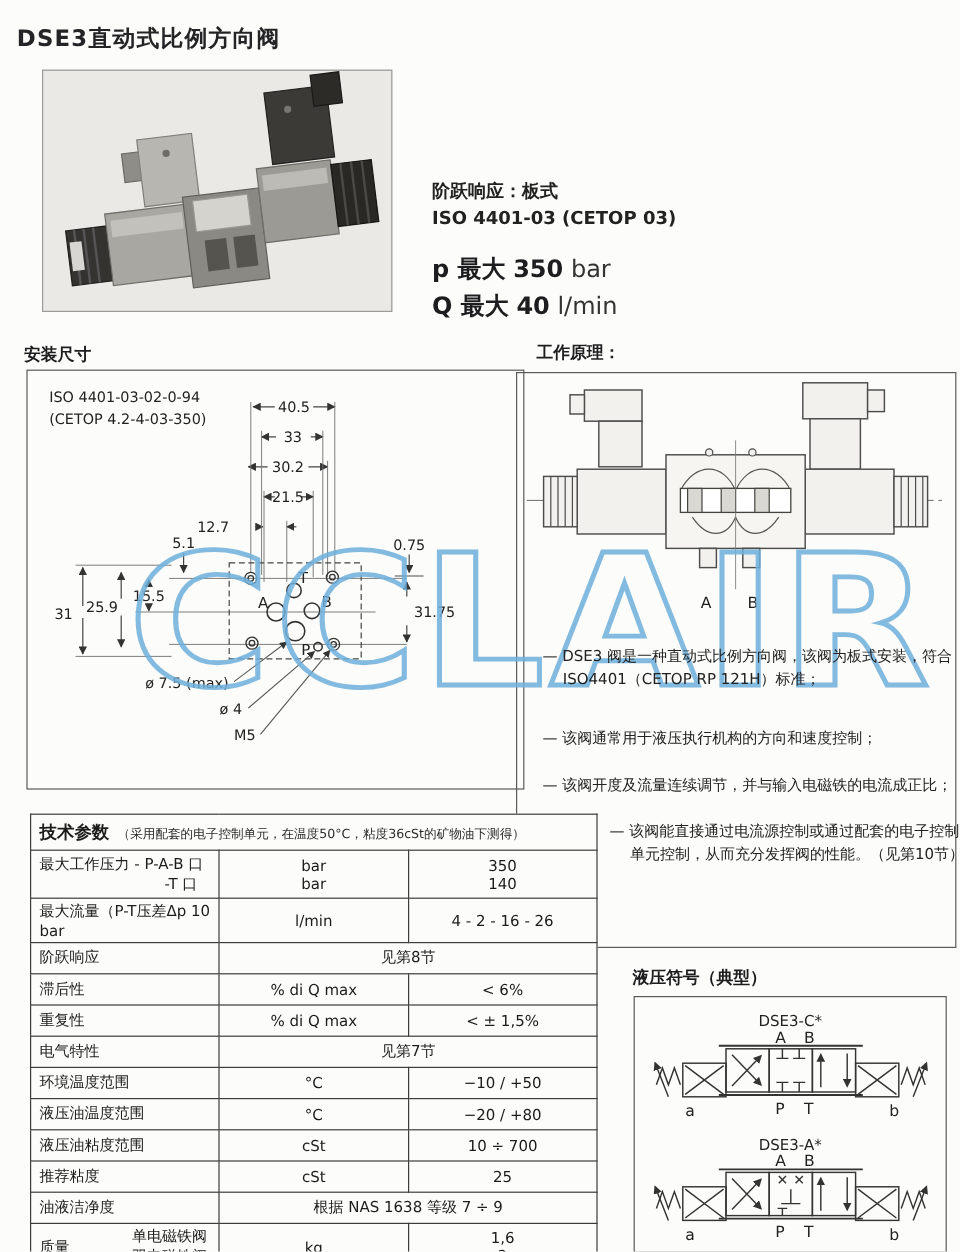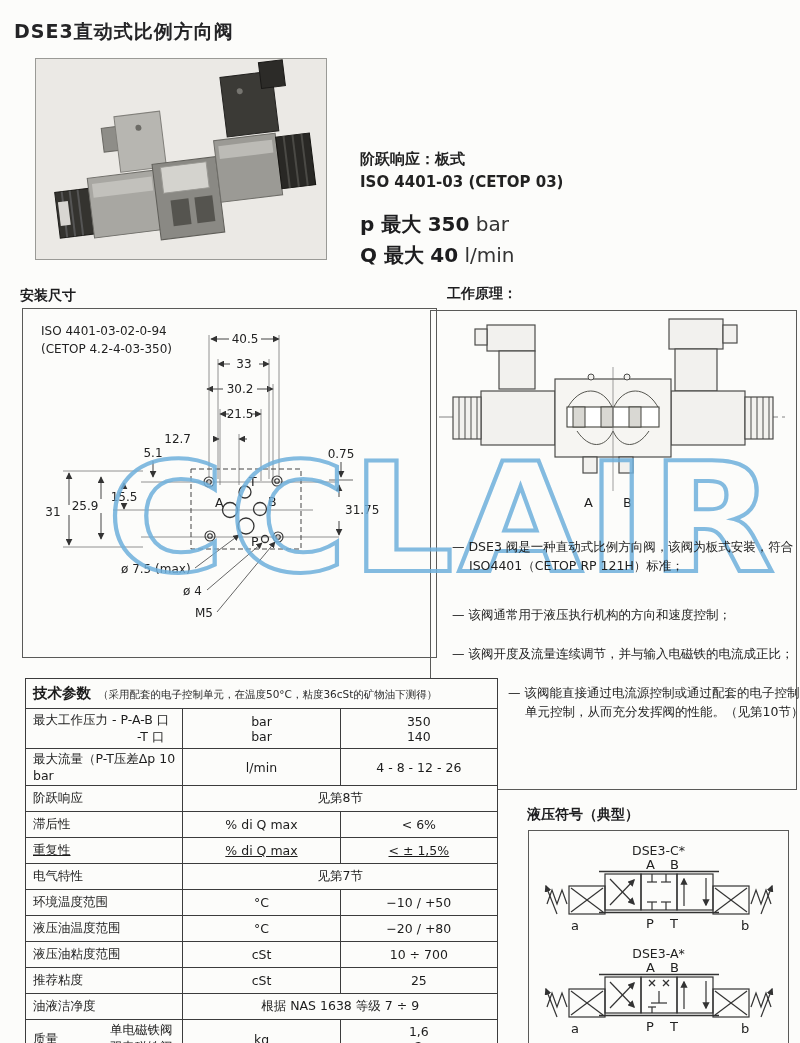--- a/index.html
+++ b/index.html
@@ -293,32 +293,32 @@
             <div>bar</div>
           </td>
       <td class="val">
             <div>350</div>
             <div>140</div>
           </td>
     </tr>
     <tr style="height:26px;">
       <td class="lbl">最大流量（P-T压差Δp 10 bar</td>
       <td class="unit">l/min</td>
-      <td class="val">4 - 8 - 12 - 26</td>
+      <td class="val">4 - 2 - 16 - 26</td>
     </tr>
     <tr style="height:26px;">
       <td class="lbl">阶跃响应</td>
       <td class="mrg" colspan="2">见第8节</td>
     </tr>
     <tr style="height:26px;">
       <td class="lbl">滞后性</td>
       <td class="unit">% di Q max</td>
       <td class="val">&lt; 6%</td>
     </tr>
-    <tr style="height:26px;text-decoration:underline;">
+    <tr style="height:26px;">
       <td class="lbl">重复性</td>
       <td class="unit">% di Q max</td>
       <td class="val">&lt; ± 1,5%</td>
     </tr>
     <tr style="height:26px;">
       <td class="lbl">电气特性</td>
       <td class="mrg" colspan="2">见第7节</td>
     </tr>
     <tr style="height:26px;">
       <td class="lbl">环境温度范围</td>

